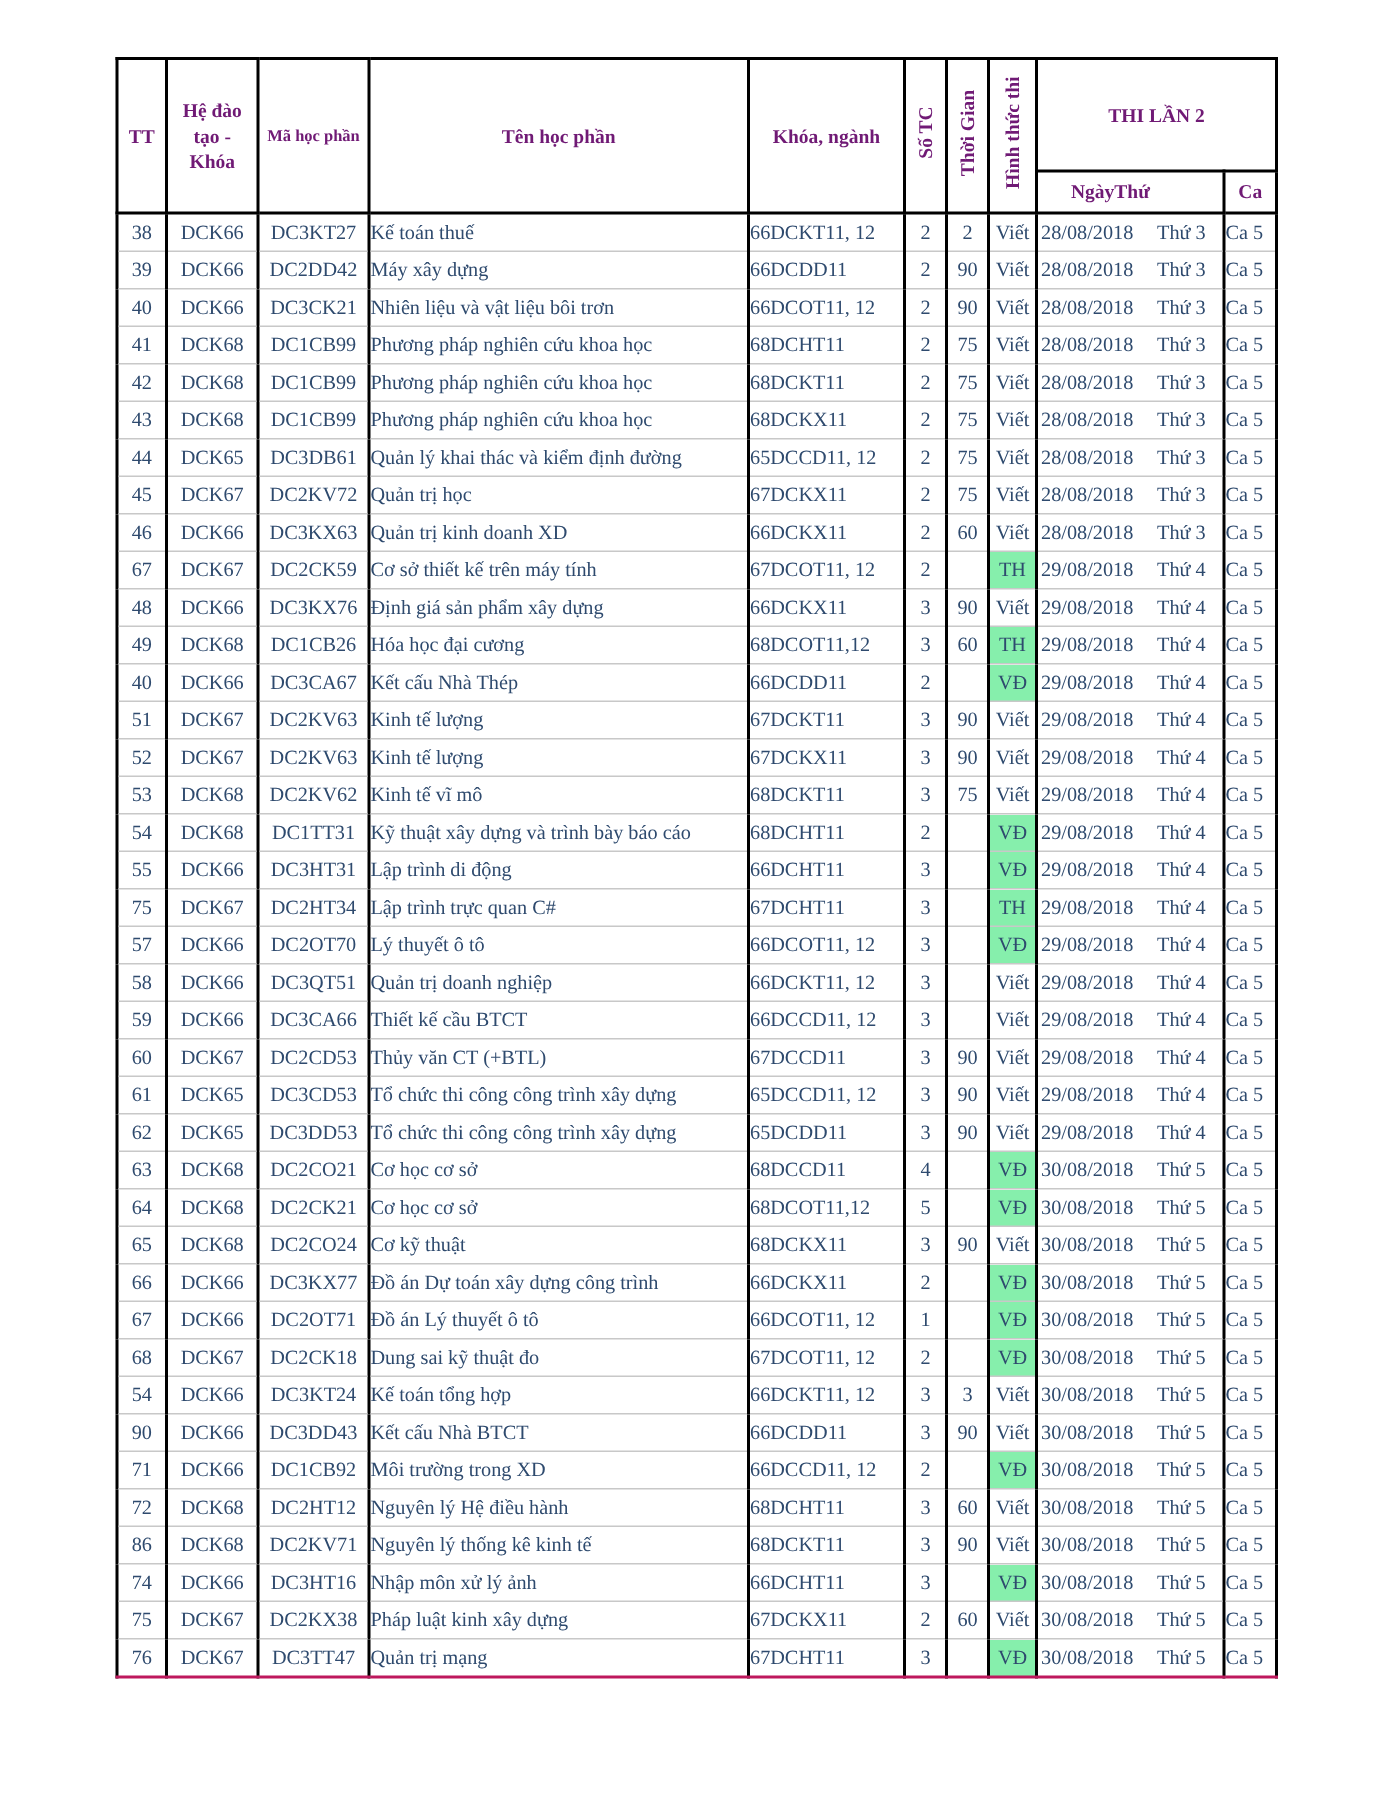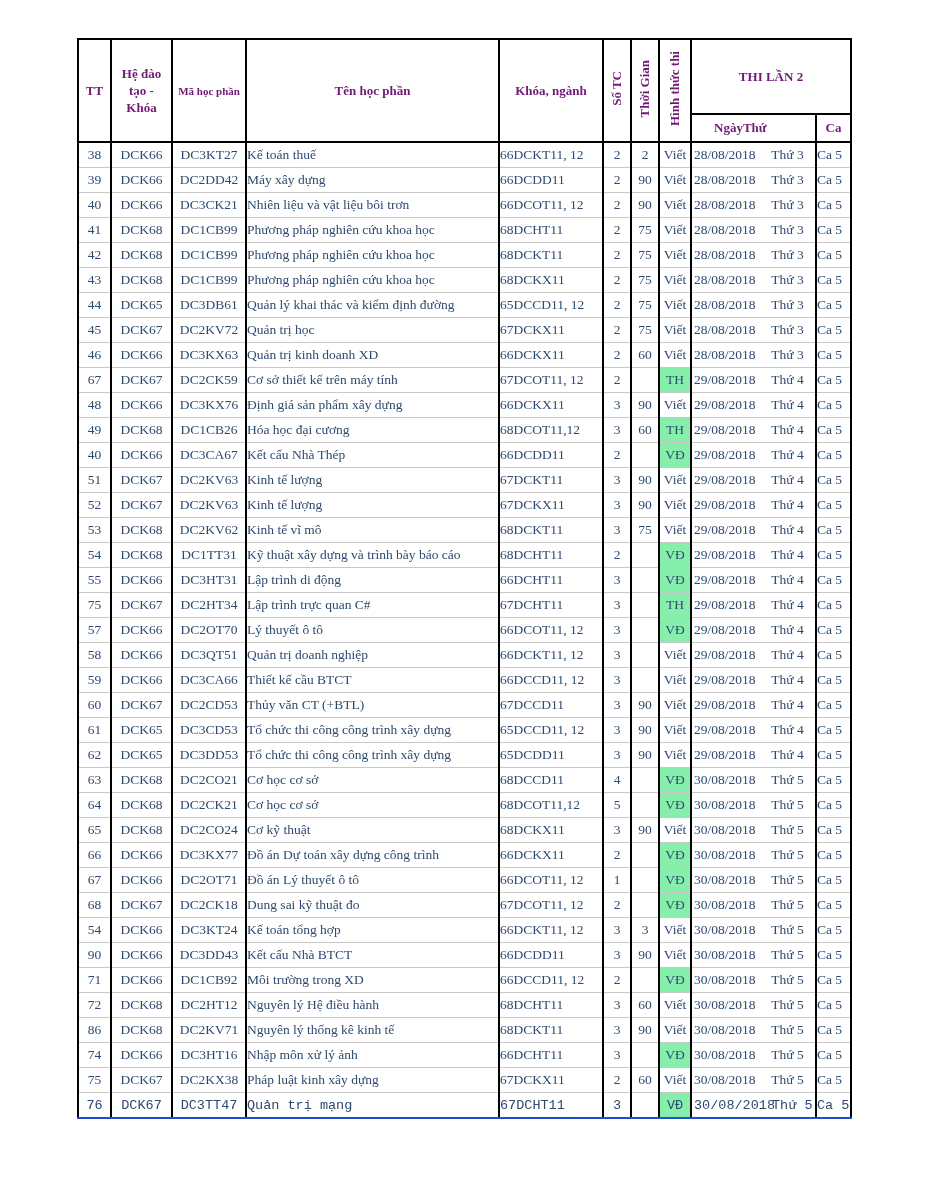--- a/index.html
+++ b/index.html
@@ -13,21 +13,21 @@
   table.sched th.small { font-size:11px; }
   .vert { writing-mode:vertical-rl; transform:rotate(180deg); display:inline-block;
           font-size:13px; white-space:nowrap; }
   table.sched td { height:24px; font-size:13.5px; color:#2e4a6e;
                    border-top:1px solid #c8c8c8; border-bottom:1px solid #c8c8c8;
                    border-left:2px solid #000; border-right:2px solid #000; }
   td.c { text-align:center; }
   td.l { text-align:left; padding-left:2px; }
   td.pink { background:#86efac; color:#8b1e2a; }
   td.faded { color:#6a88ad; }
-  tr:last-child td { border-bottom:2px solid #1d4ed8;font-family:Liberation Mono, monospace; }
+  tr:last-child td { border-bottom:2px solid #be185d; }
   .ngay-head { display:flex; padding:0 14px 0 22px; }
   .datecell { display:flex; }
   .datecell .d { width:78px; text-align:left; padding-left:2px; }
   .datecell .t { width:44px; text-align:left; }
 </style>
 </head>
 <body>
 
 <table class="sched">
   <colgroup>

